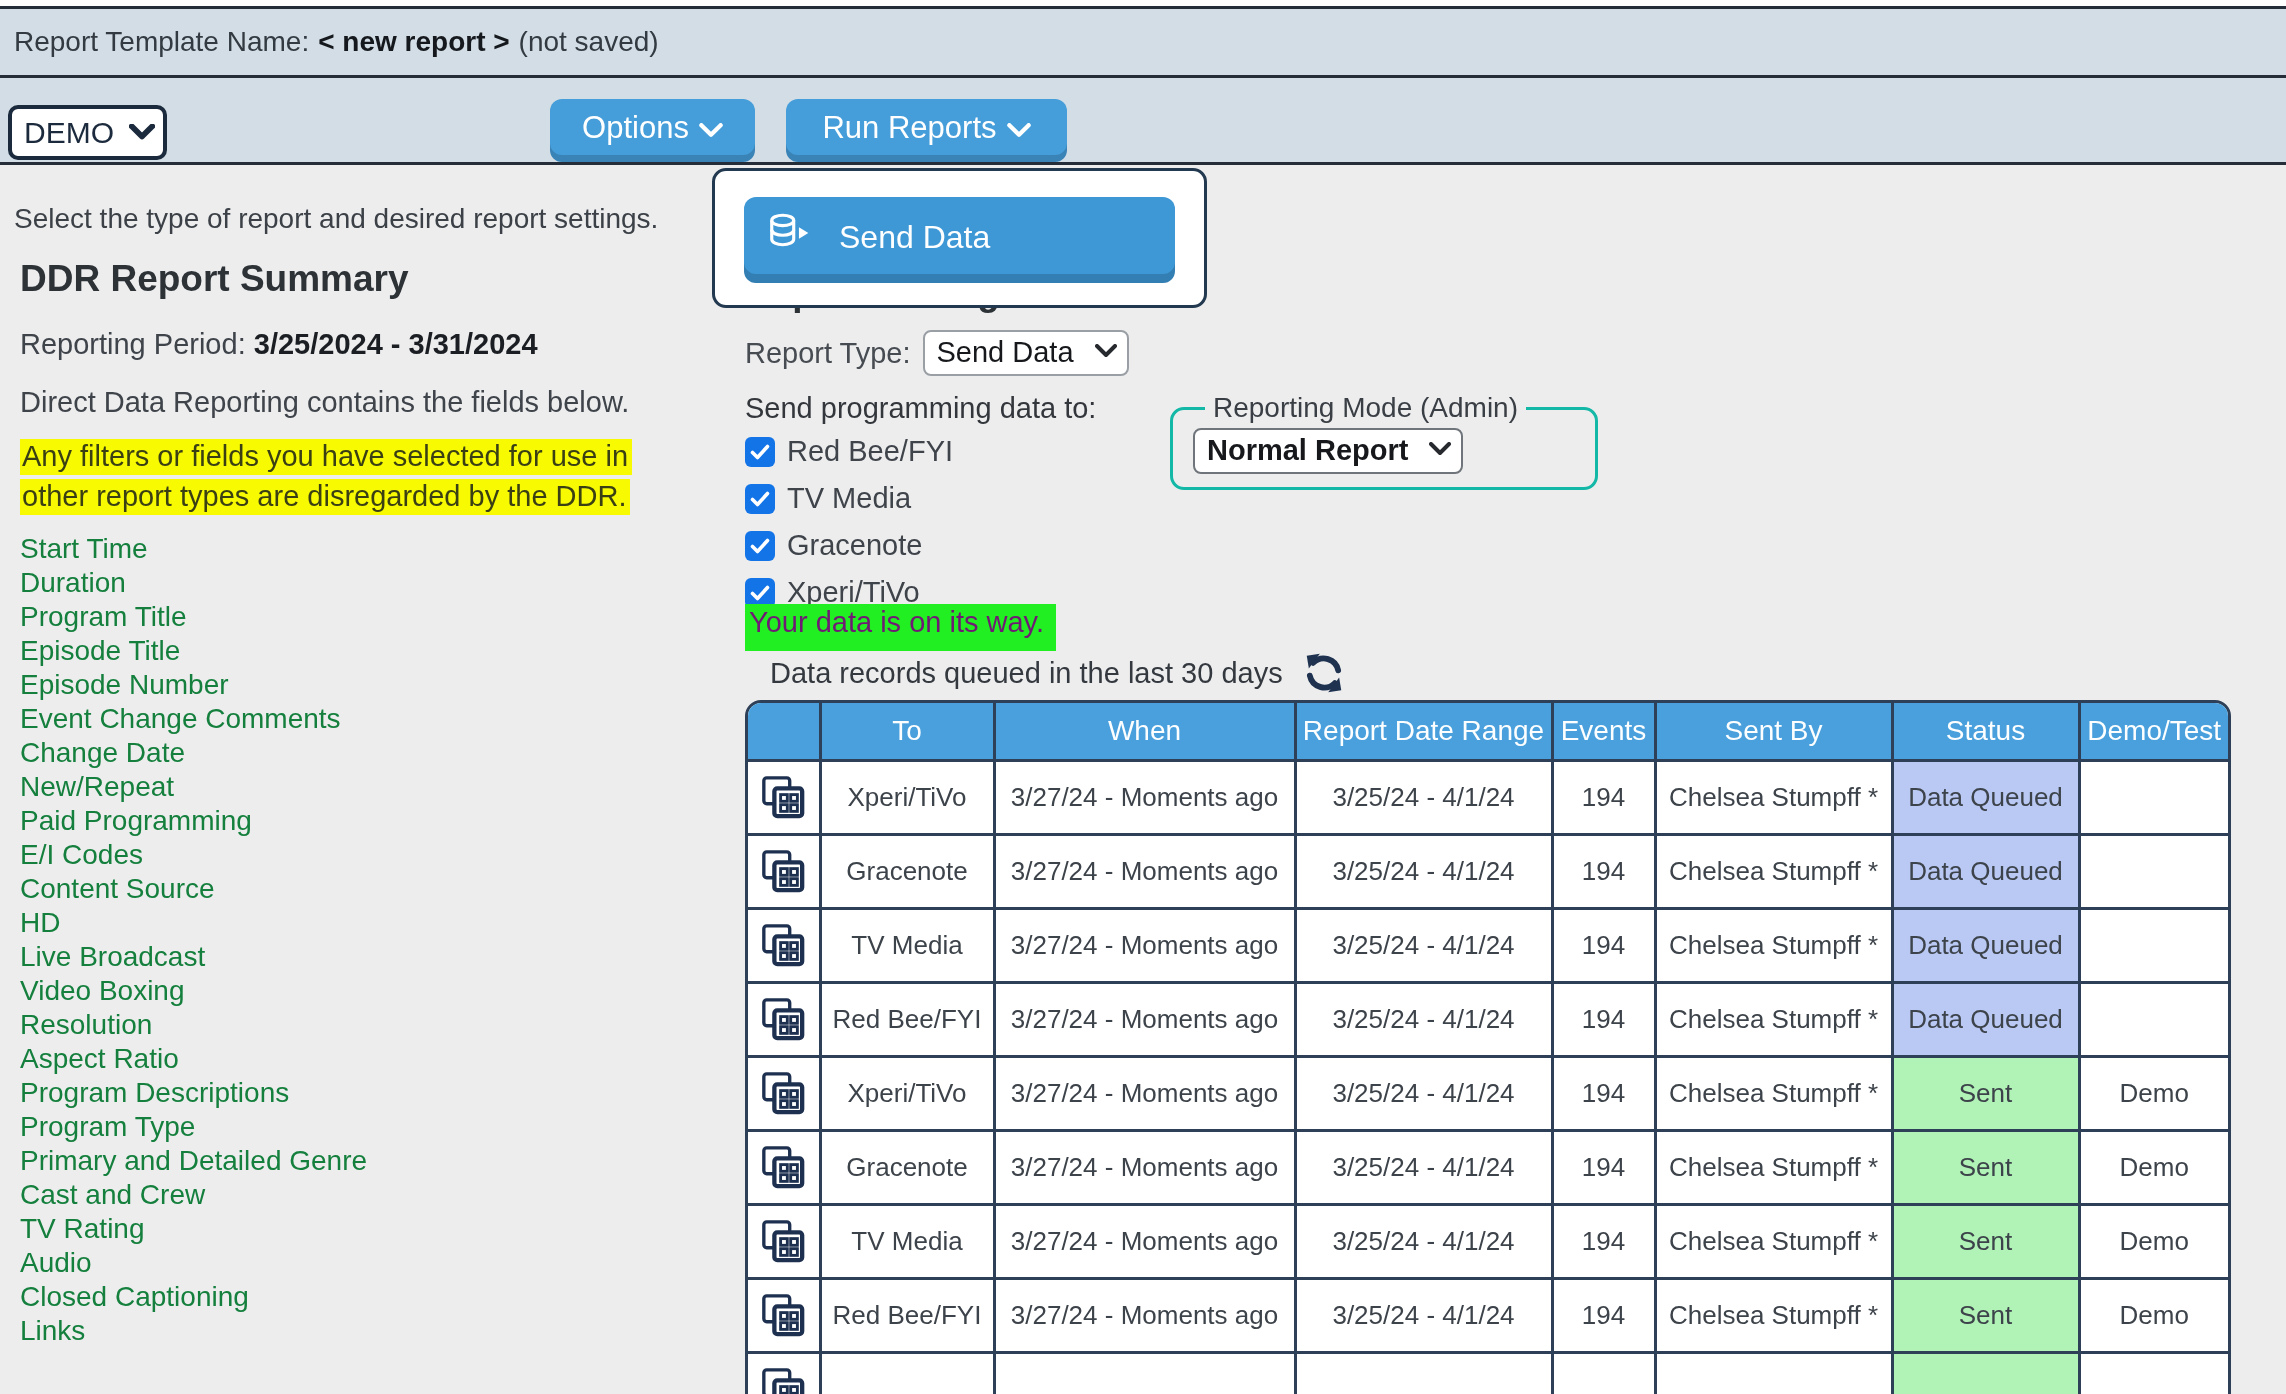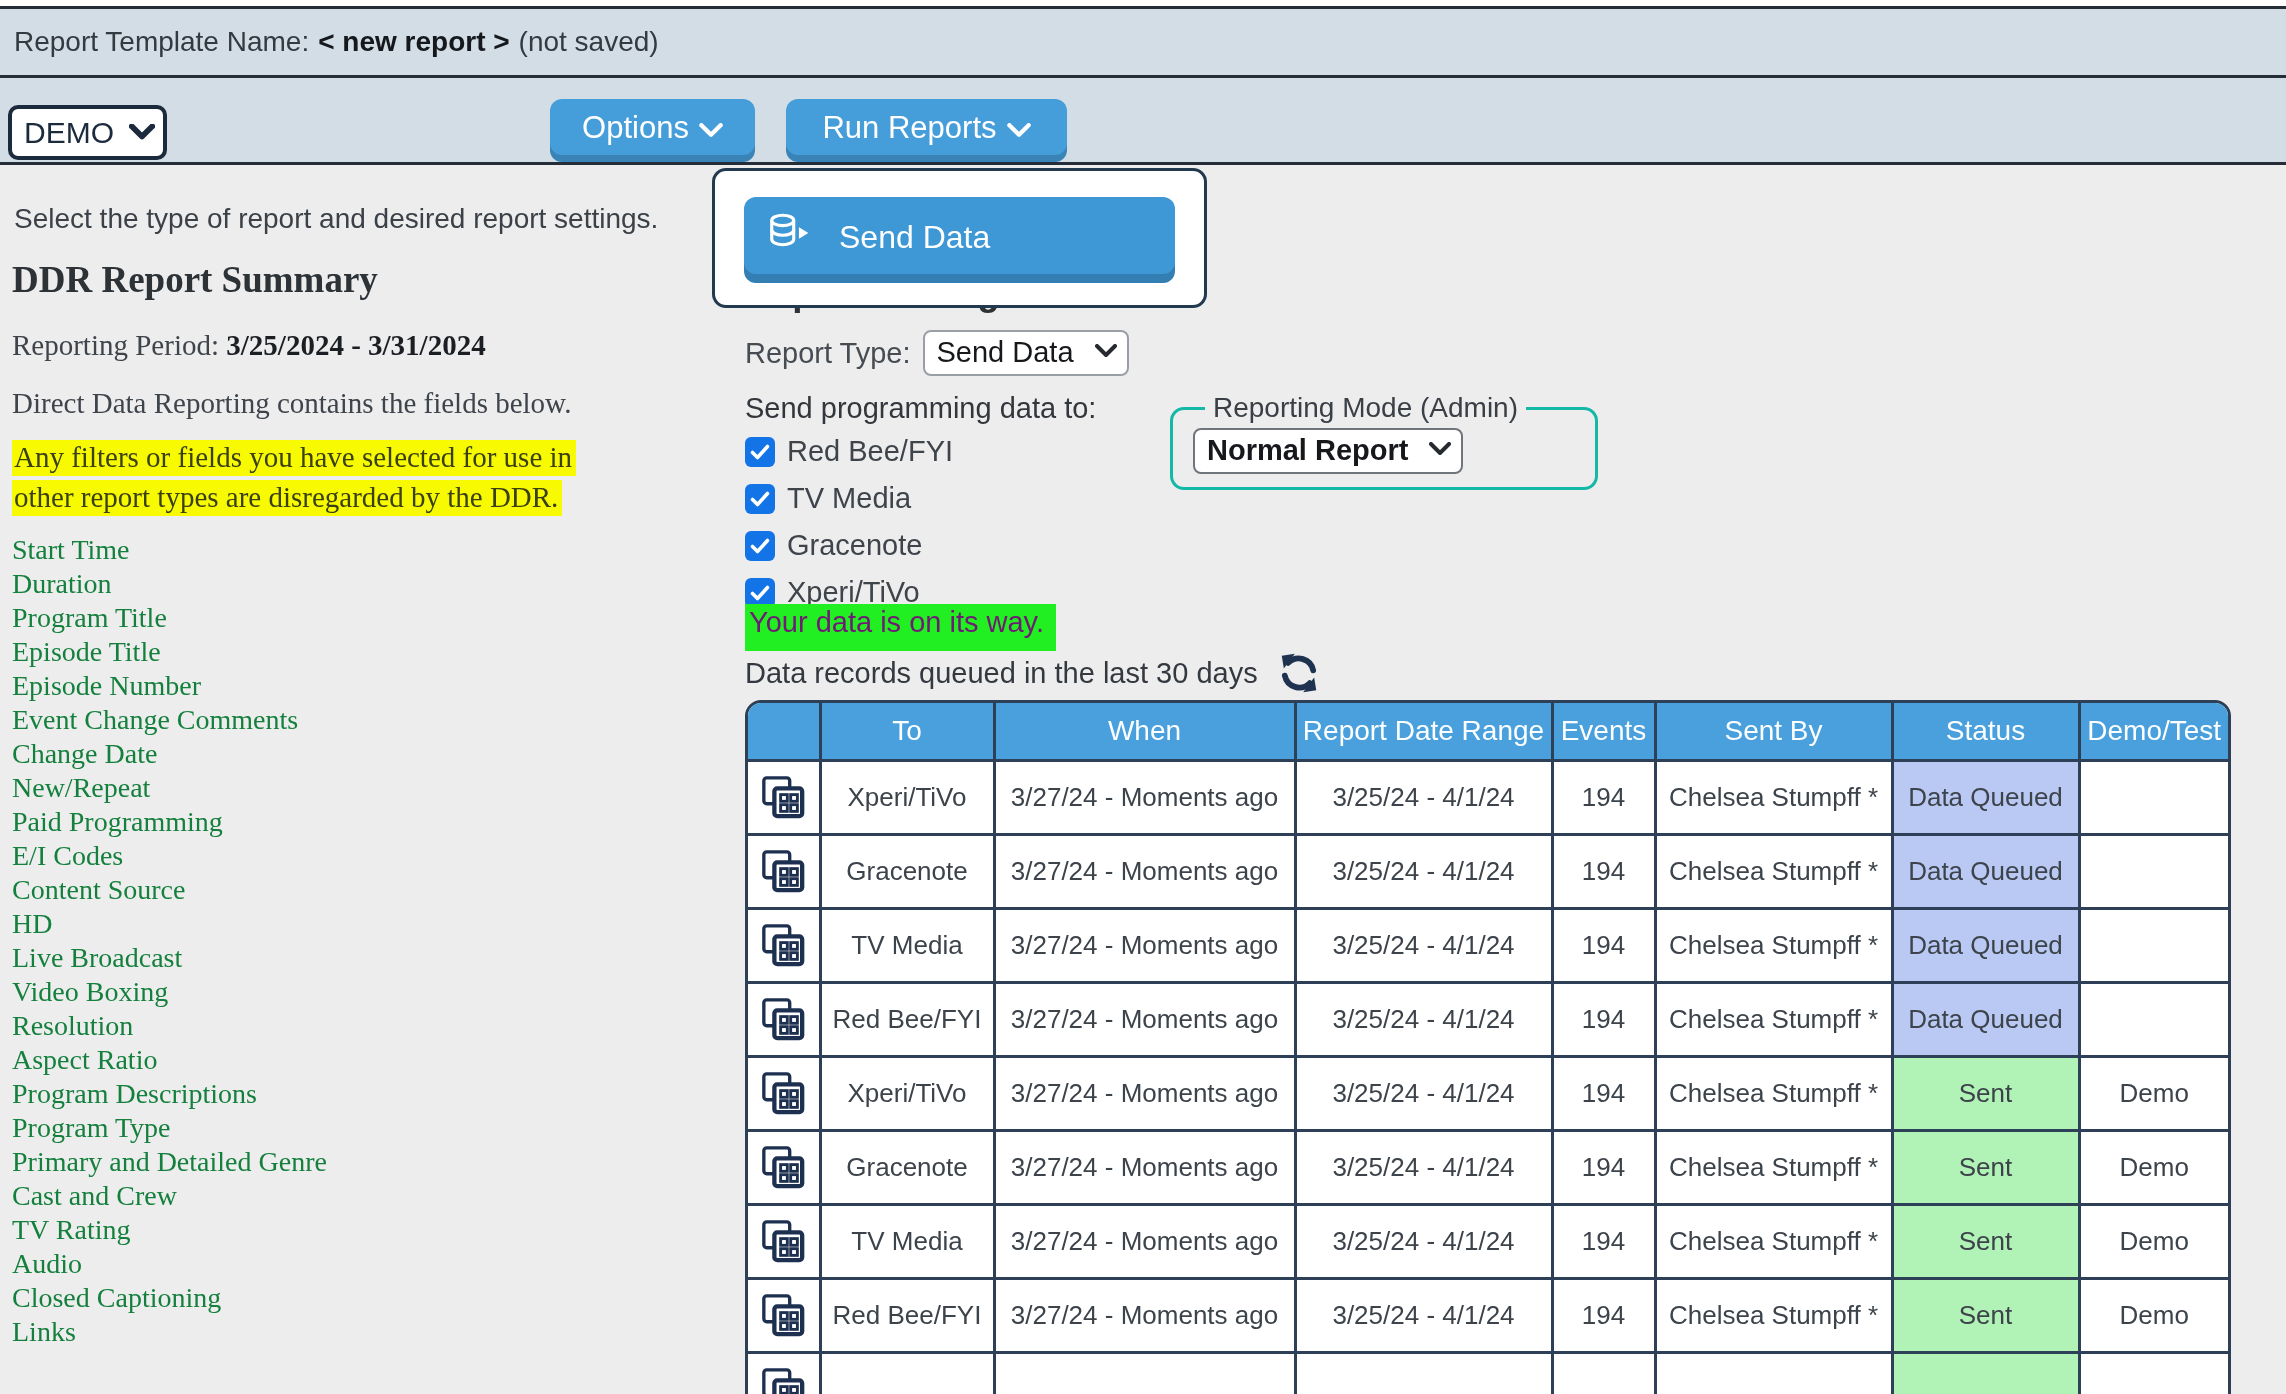--- a/index.html
+++ b/index.html
@@ -55,21 +55,21 @@
     box-shadow: inset 0 -9px 0 rgba(0,0,0,0.17);
     color: #fff; font-family: inherit; font-size: 32px;
     display: flex; align-items: center; gap: 27px; padding: 0 0 6px 22px;
     cursor: pointer;
   }
   
   .abs { position: absolute; }
   #intro { left: 14px; top: 203px; font-size: 28px; color: #3b4147; z-index: 1; }
   #rs-heading { left: 745px; top: 272px; font-size: 37px; font-weight: bold; color: #2d3237; z-index: 1; }
   
-  #left-col { left: 12px; top: 258px; width: 700px; font-family: Liberation Serif, serif; }
+  #left-col { left: 20px; top: 258px; width: 700px; }
   #left-col h1 { font-size: 37px; font-weight: bold; color: #2d3237; }
   .period { margin-top: 28px; font-size: 29px; }
   .period b { color: #1b1e22; }
   .desc { margin-top: 25px; font-size: 29px; }
   .warn { margin-top: 17px; font-size: 29px; line-height: 40px; color: #3a3f14; }
   .warn span { background: #f7fa00; padding: 1px 4px 3px 2px; }
   ul.fields { margin-top: 16px; list-style: none; }
   ul.fields li { font-size: 28px; line-height: 34px; color: #15803d; }
   
   .rt-row { left: 745px; top: 330px; display: flex; align-items: center; }
@@ -84,21 +84,21 @@
   .sel-wrap .chev { position: absolute; right: 12px; top: 14px; pointer-events: none; color: #26292e; }
   #send-to { left: 745px; top: 392px; font-size: 29px; font-weight: normal; color: #33373c; }
   #dest-list { left: 745px; top: 428px; }
   .cb-row { display: flex; align-items: center; gap: 12px; height: 47px; cursor: pointer; }
   .cb {
     width: 30px; height: 30px; background: #1374e8; border-radius: 6px;
     display: inline-flex; align-items: center; justify-content: center; flex: 0 0 auto;
   }
   .cb-row label { font-size: 29px; cursor: pointer; }
   #success-msg { left: 745px; top: 604px; font-size: 29px; color: #701a75; background: #21ef21; padding: 2px 12px 12px 4px; }
-  #queue-row { left: 745px; top: 650px; display: flex; align-items: center; gap: 18px; }
+  #queue-row { left: 770px; top: 650px; display: flex; align-items: center; gap: 18px; }
   #queue-row .q-title { font-size: 29px; color: #34393f; }
   #refresh { cursor: pointer; display: inline-flex; }
   
   #mode-fieldset {
     left: 1170px; top: 392px; width: 428px; height: 98px;
     border: 3px solid #14b8a6; border-radius: 14px; padding: 4px 0 0 16px;
   }
   #mode-fieldset legend { font-size: 28px; color: #3a3f45; padding: 0 8px; margin-left: 16px; }
   
   #tbl-wrap {

